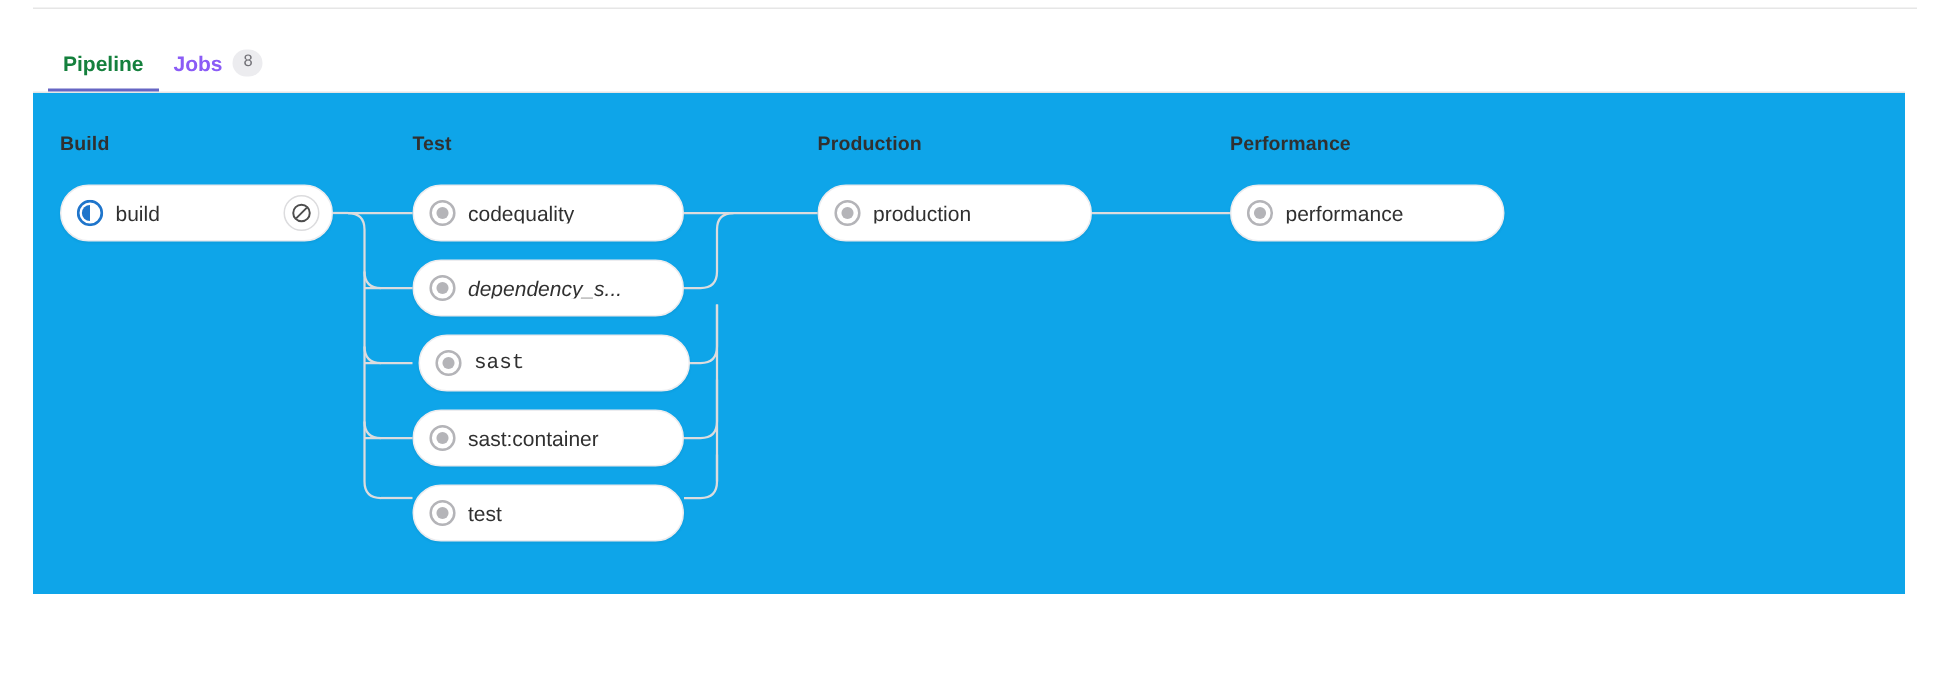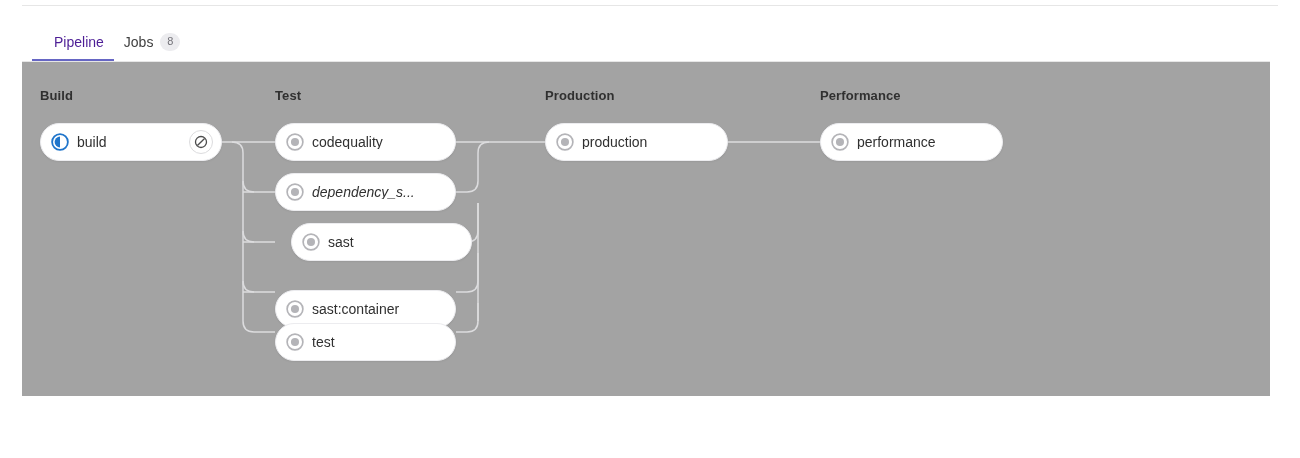--- a/index.html
+++ b/index.html
@@ -44,27 +44,26 @@
     padding: 0 10px;
     font-size: 14px;
     line-height: 1;
     cursor: pointer;
     background: transparent;
     border: none;
     font-family: inherit;
   }
   .tab .tab-label { display: block; }
   .tab.active .tab-label {
-    color: #4c1d95;
-    font-weight: 400;
-    margin-left: 12px;
+    color: #15803d;
+    font-weight: 700;
   }
   .tab.inactive .tab-label {
-    color: #404040;
-    font-weight: 400;
+    color: #8b5cf6;
+    font-weight: 700;
   }
   .tab.active::after {
     content: "";
     position: absolute;
     left: 0; right: 0; bottom: 0;
     height: 2px;
     background: #6666c4;
   }
   .tab-badge {
     display: inline-flex;
@@ -86,21 +85,21 @@
     align-items: center;
     gap: 7px;
     height: 39px;
   }
 
   
   .pipeline-panel {
     position: absolute;
     left: 22px; top: 62px;
     width: 1248px; height: 334px;
-    background: #a3a3a3;
+    background: #0ea5e9;
     overflow: hidden;
   }
 
   
   .connectors {
     position: absolute;
     left: 0; top: 0;
     width: 1248px; height: 334px;
     pointer-events: none;
   }
@@ -260,31 +259,31 @@
     <div class="job" style="left:0px; top:111px; width:181px;font-style:italic;">
       <span class="job-main">
         <svg class="status-icon" viewBox="0 0 16 16">
           <circle cx="8" cy="8" r="7" fill="#ffffff" stroke="#b4b4b8" stroke-width="1.5"></circle>
           <circle cx="8" cy="8" r="3.6" fill="#b4b4b8"></circle>
         </svg>
         <span class="job-name">dependency_s...</span>
       </span>
     </div>
 
-    <div class="job" style="left:16px; top:161px; width:181px;">
+    <div class="job" style="left:4px; top:161px; width:181px;font-family:Liberation Mono, monospace;">
       <span class="job-main">
         <svg class="status-icon" viewBox="0 0 16 16">
           <circle cx="8" cy="8" r="7" fill="#ffffff" stroke="#b4b4b8" stroke-width="1.5"></circle>
           <circle cx="8" cy="8" r="3.6" fill="#b4b4b8"></circle>
         </svg>
         <span class="job-name">sast</span>
       </span>
     </div>
 
-    <div class="job" style="left:0px; top:228px; width:181px;">
+    <div class="job" style="left:0px; top:211px; width:181px;">
       <span class="job-main">
         <svg class="status-icon" viewBox="0 0 16 16">
           <circle cx="8" cy="8" r="7" fill="#ffffff" stroke="#b4b4b8" stroke-width="1.5"></circle>
           <circle cx="8" cy="8" r="3.6" fill="#b4b4b8"></circle>
         </svg>
         <span class="job-name">sast:container</span>
       </span>
     </div>
 
     <div class="job" style="left:0px; top:261px; width:181px;">

